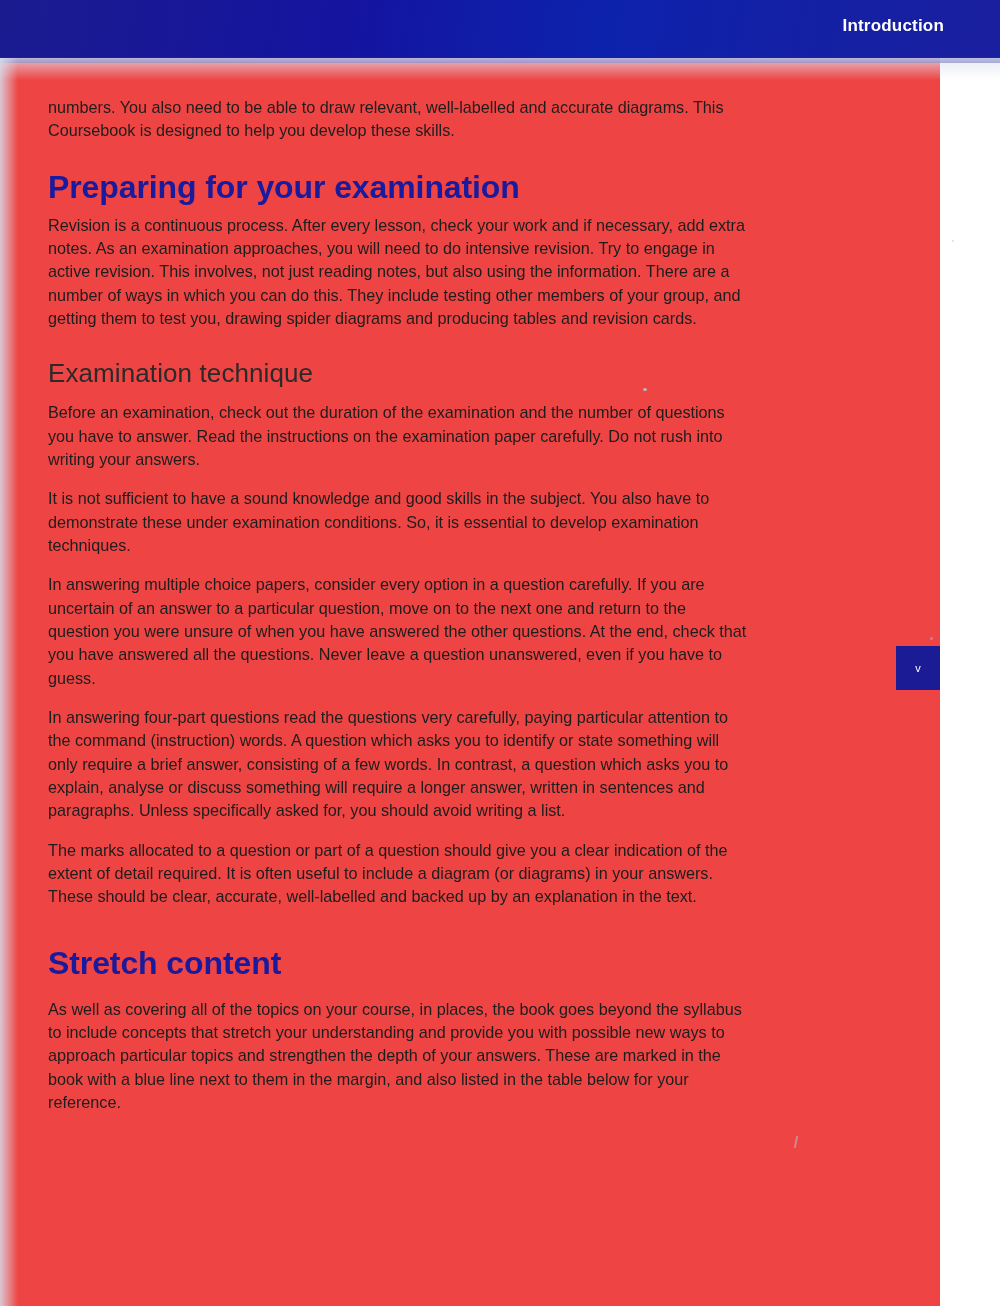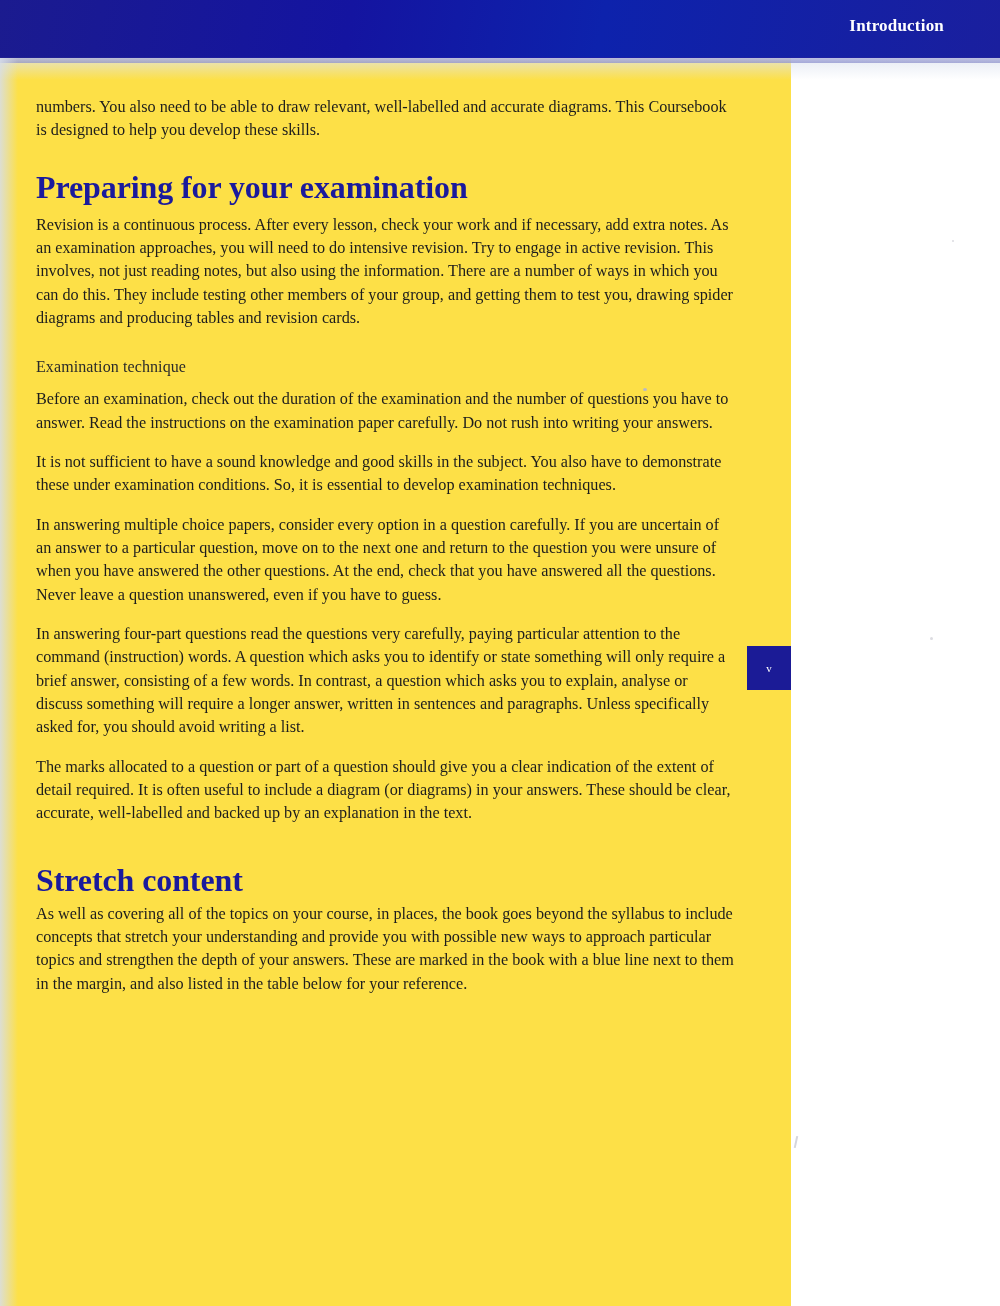--- a/index.html
+++ b/index.html
@@ -11,24 +11,23 @@
     height: 1306px;
     background: #ffffff;
     font-family: "Liberation Sans", sans-serif;
     color: #1a1a1a;
     position: relative;
     overflow: hidden;
   }
 
   .page {
     position: relative;
-    width: 791px;
+    width: 940px;
     height: 1306px;
-    background: #fde047;
-    font-family: Liberation Serif, serif;
+    background: #ef4444;
   }
 
   
   .header-band {
     position: absolute;
     top: 0;
     left: 0;
     width: 1000px;
     height: 58px;
     background: linear-gradient(100deg, #1b1b8f 0%, #1414a0 35%, #0d22ac 60%, #1a1f9e 100%);
@@ -69,21 +68,21 @@
     left: 0;
     width: 1000px;
     height: 22px;
     background: linear-gradient(180deg, rgba(222,228,240,0.75), rgba(255,255,255,0));
     pointer-events: none;
   }
 
   
   .content {
     position: absolute;
-    left: 36px;
+    left: 48px;
     top: 96px;
     width: 700px;
   }
 
   p.body-text {
     margin: 0 0 16px 0;
     font-size: 16.2px;
     line-height: 1.44;
     color: #1d1d1d;
     text-align: left;
@@ -96,26 +95,26 @@
   h2.section-heading {
     margin: 26px 0 8px 0;
     font-size: 32px;
     font-weight: bold;
     color: #1a1a9c;
     letter-spacing: -0.1px;
   }
 
   h2.section-heading.second {
     margin-top: 36px;
-    margin-bottom: 4px;
+    margin-bottom: 16px;
   }
 
   h3.sub-heading {
     margin: 28px 0 12px 0;
-    font-size: 16px;
+    font-size: 26px;
     font-weight: normal;
     color: #2a2a2a;
     letter-spacing: 0.1px;
   }
 
   
   .page-tab {
     position: absolute;
     right: 0;
     top: 646px;

